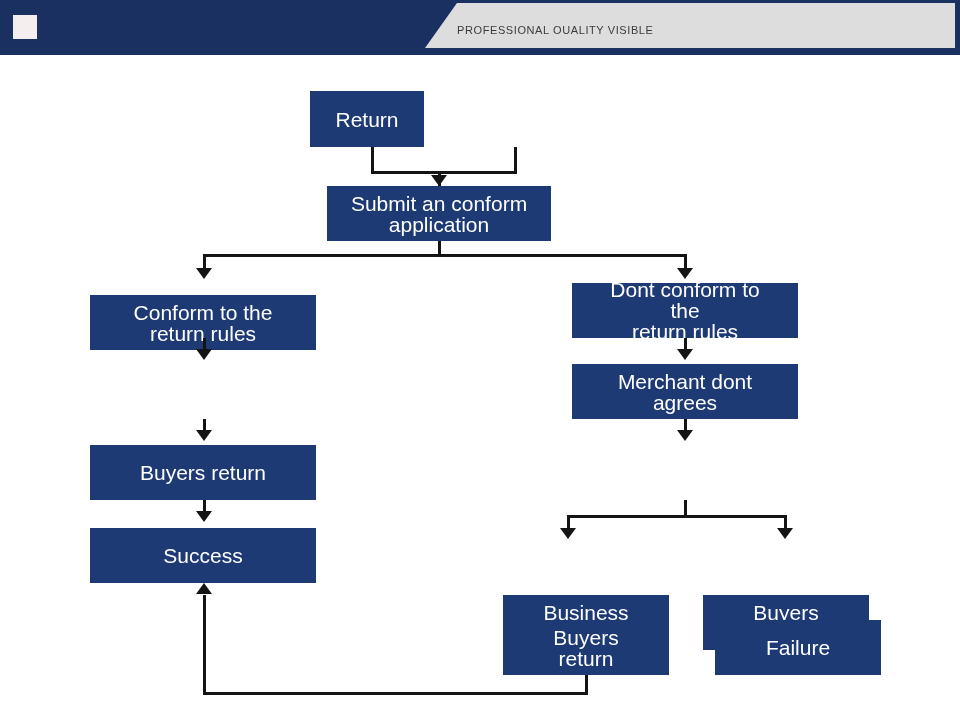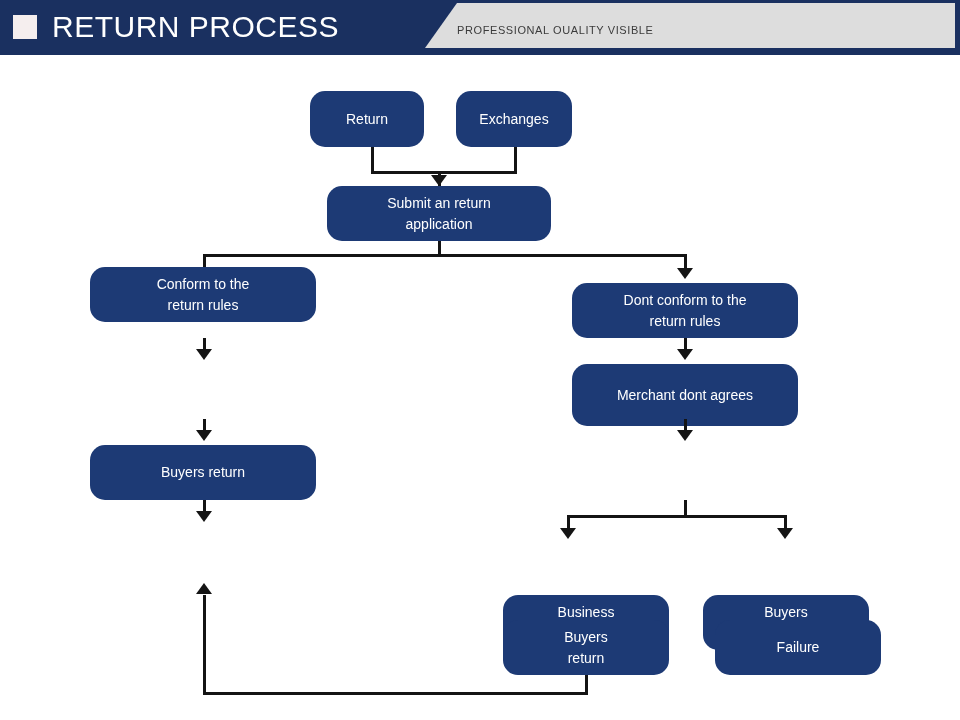--- a/index.html
+++ b/index.html
@@ -72,26 +72,25 @@
   }
 
   .node {
     position: absolute;
     background: #1d3a75;
     color: #ffffff;
     display: flex;
     align-items: center;
     justify-content: center;
     text-align: center;
-    font-size: 14px;
+    font-size: 21px;
     line-height: 21px;
     box-sizing: border-box;
     padding: 2px 22px;
     white-space: pre-line;
-    border-radius: 15px;
   }
   .node.accent { color: #f2cb30; }
 
   
   .vline {
     position: absolute;
     background: #141414;
     width: 3px;
   }
   .hline {
@@ -114,74 +113,73 @@
     border-bottom: 11px solid #141414;
   }
 </style>
 </head>
 <body>
 
 <div id="header">
   <div id="header-blue-band"></div>
   <div id="header-gray-panel"></div>
   <div id="header-square"></div>
-  <div id="header-title">RETURN PROCESS</div>
   <div id="header-subtitle">PROFESSIONAL OUALITY VISIBLE</div>
 </div>
 
 <div id="flow">
 
   <div class="node" style="left:310px; top:36px; width:114px; height:56px;">Return</div>
-  <div class="node" style="left:456px; top:36px; width:116px; height:56px;">Exchanges</div>
 
   <div class="vline" style="left:371px; top:92px; height:27px;"></div>
   <div class="vline" style="left:514px; top:92px; height:27px;"></div>
   <div class="hline" style="left:371px; top:116px; width:146px;"></div>
   <div class="vline" style="left:438px; top:116px; height:16px;"></div>
   <div class="arrow-down" style="left:431px; top:120px;"></div>
 
-  <div class="node" style="left:327px; top:131px; width:224px; height:55px;">Submit an return
+  <div class="node" style="left:327px; top:131px; width:224px; height:55px;">Submit an conform
 application</div>
 
   <div class="vline" style="left:438px; top:186px; height:16px;"></div>
   <div class="hline" style="left:203px; top:199px; width:484px;"></div>
   <div class="vline" style="left:203px; top:199px; height:17px;"></div>
   <div class="arrow-down" style="left:196px; top:213px;"></div>
   <div class="vline" style="left:684px; top:199px; height:17px;"></div>
   <div class="arrow-down" style="left:677px; top:213px;"></div>
 
-  <div class="node" style="left:90px; top:212px; width:226px; height:55px;">Conform to the
+  <div class="node" style="left:90px; top:240px; width:226px; height:55px;">Conform to the
 return rules</div>
   <div class="node" style="left:572px; top:228px; width:226px; height:55px;">Dont conform to the
 return rules</div>
 
   <div class="vline" style="left:203px; top:283px; height:17px;"></div>
   <div class="arrow-down" style="left:196px; top:294px;"></div>
   <div class="vline" style="left:684px; top:283px; height:17px;"></div>
   <div class="arrow-down" style="left:677px; top:294px;"></div>
 
-  <div class="node" style="left:572px; top:309px; width:226px; height:62px;">Merchant dont agrees</div>
+  <div class="node" style="left:572px; top:309px; width:226px; height:55px;">Merchant dont agrees</div>
 
   <div class="vline" style="left:203px; top:364px; height:17px;"></div>
   <div class="arrow-down" style="left:196px; top:375px;"></div>
   <div class="vline" style="left:684px; top:364px; height:17px;"></div>
   <div class="arrow-down" style="left:677px; top:375px;"></div>
 
   <div class="node" style="left:90px; top:390px; width:226px; height:55px;">Buyers return</div>
 
   <div class="vline" style="left:203px; top:445px; height:17px;"></div>
   <div class="arrow-down" style="left:196px; top:456px;"></div>
 
   <div class="vline" style="left:684px; top:445px; height:18px;"></div>
   <div class="hline" style="left:567px; top:460px; width:220px;"></div>
   <div class="vline" style="left:567px; top:460px; height:16px;"></div>
   <div class="arrow-down" style="left:560px; top:473px;"></div>
   <div class="vline" style="left:784px; top:460px; height:16px;"></div>
   <div class="arrow-down" style="left:777px; top:473px;"></div>
 
+  <div class="node" style="left:90px; top:473px; width:226px; height:55px;">Success</div>
   <div class="node" style="left:503px; top:540px; width:166px; height:55px;">Business
 responsibility</div>
   <div class="node" style="left:703px; top:540px; width:166px; height:55px;">Buyers
 responsibility</div>
 
   <div class="vline" style="left:567px; top:595px; height:16px;"></div>
   <div class="arrow-down" style="left:560px; top:605px;"></div>
   <div class="vline" style="left:784px; top:595px; height:16px;"></div>
   <div class="arrow-down" style="left:777px; top:605px;"></div>
 

